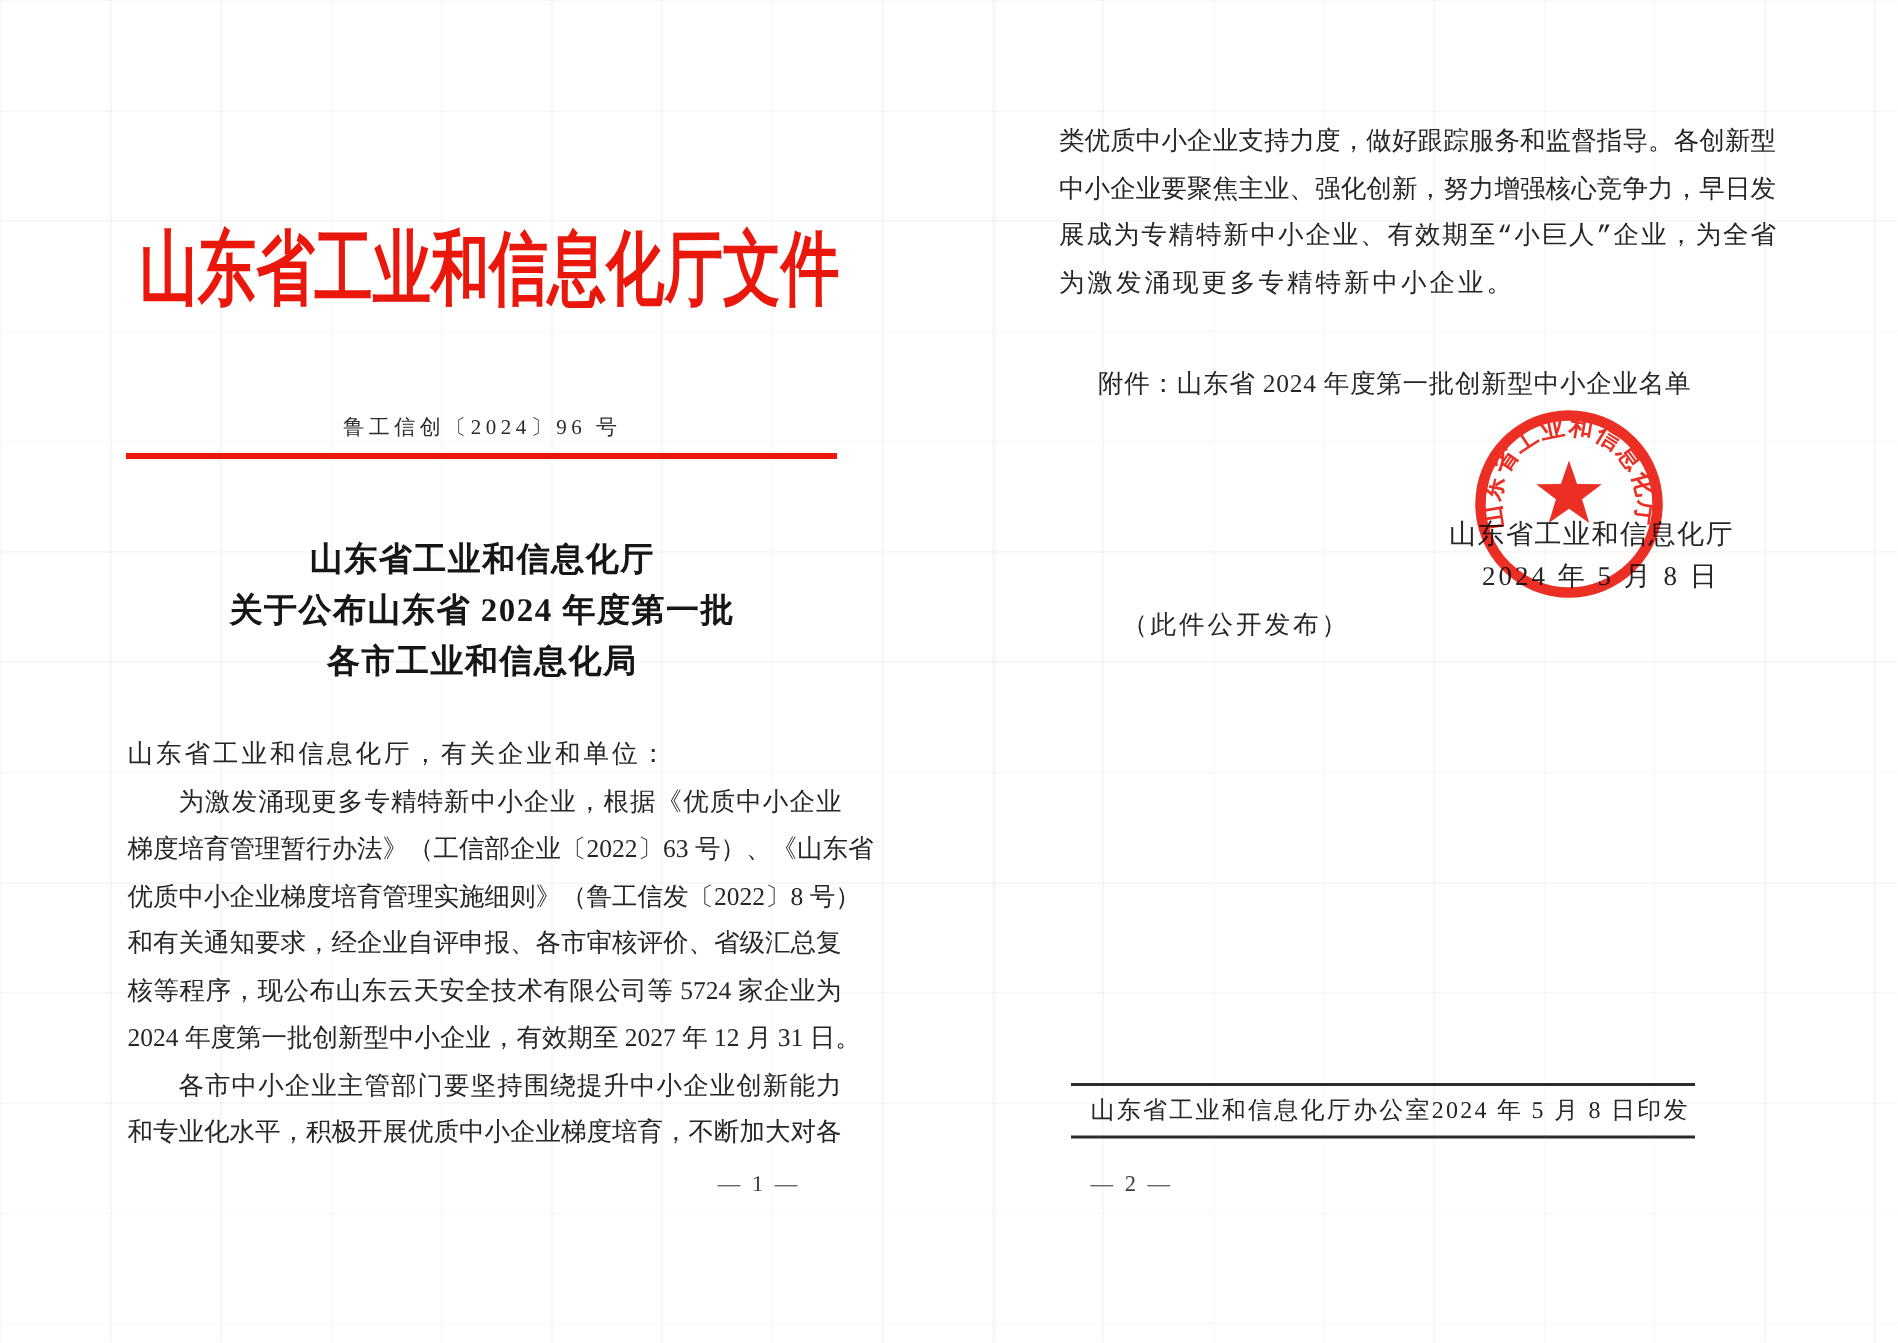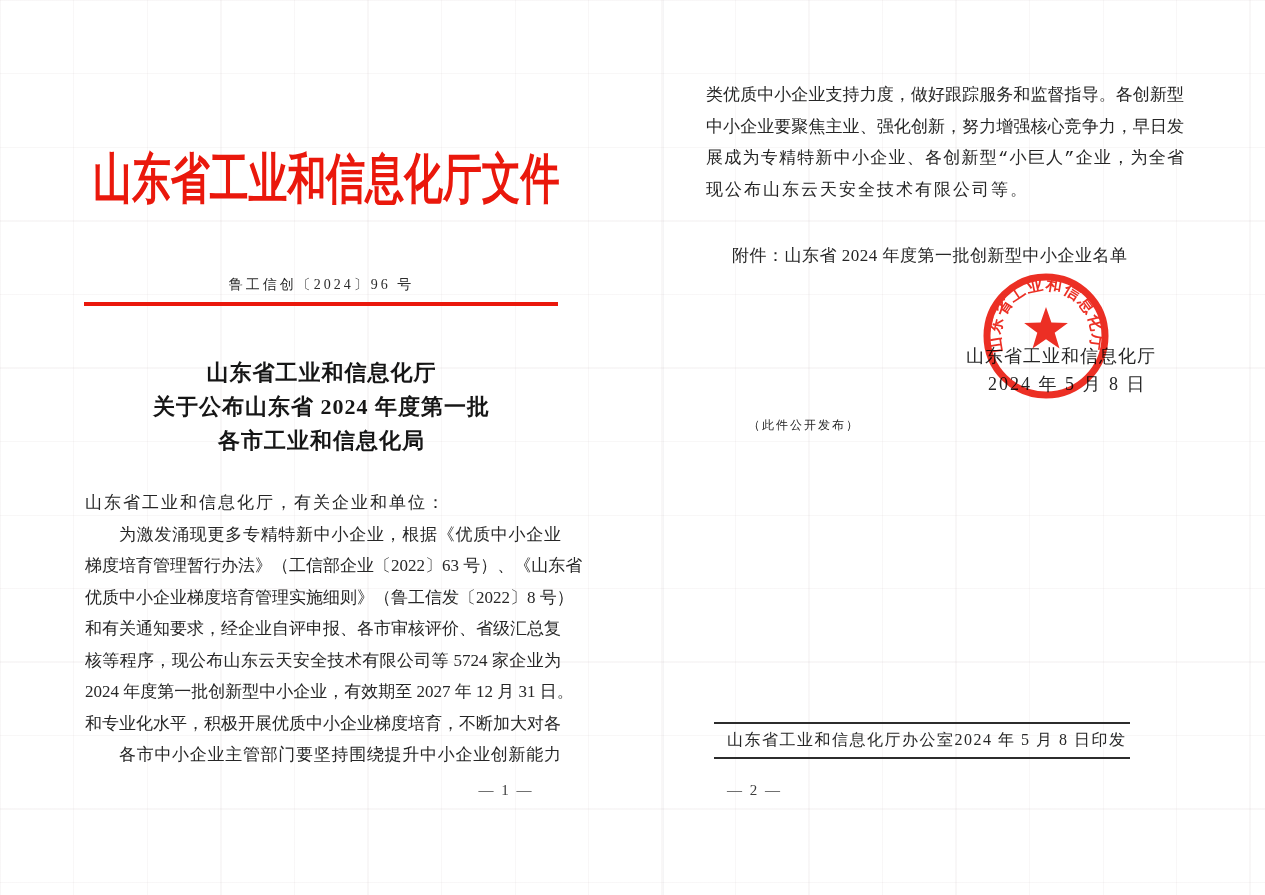--- a/index.html
+++ b/index.html
@@ -63,23 +63,22 @@
   }
   .signer {
     left: 966px; top: 344px; font-size: 18px; color: #262626; letter-spacing: 1px;
     white-space: nowrap;
   }
   .sign-date {
     left: 988px; top: 372px; font-size: 18px; color: #262626; letter-spacing: 2px;
     white-space: nowrap;
   }
   .public-note {
-    left: 748px; top: 405px; font-size: 12px; color: #262626; letter-spacing: 2px;
+    left: 748px; top: 405px; font-size: 17px; color: #262626; letter-spacing: 2px;
     white-space: nowrap;
-    margin-top: 12px;
   }
   .seal {
     left: 978px; top: 268px; width: 140px; height: 140px;
     mix-blend-mode: multiply; opacity: 0.9;
   }
   .footer {
     left: 714px; top: 722px; width: 416px;
   }
   .footer .rule { width: 100%; height: 2px; background: #2c2c2c; }
   .footer .row {
@@ -106,33 +105,33 @@
     </div>
 
     <div class="abs body-block body-left">
       <div class="bl noj">山东省工业和信息化厅，有关企业和单位：</div>
       <div class="bl ind">为激发涌现更多专精特新中小企业，根据《优质中小企业</div>
       <div class="bl">梯度培育管理暂行办法》（工信部企业〔2022〕63 号）、《山东省</div>
       <div class="bl">优质中小企业梯度培育管理实施细则》（鲁工信发〔2022〕8 号）</div>
       <div class="bl">和有关通知要求，经企业自评申报、各市审核评价、省级汇总复</div>
       <div class="bl">核等程序，现公布山东云天安全技术有限公司等 5724 家企业为</div>
       <div class="bl">2024 年度第一批创新型中小企业，有效期至 2027 年 12 月 31 日。</div>
+      <div class="bl ind">各市中小企业主管部门要坚持围绕提升中小企业创新能力</div>
       <div class="bl">和专业化水平，积极开展优质中小企业梯度培育，不断加大对各</div>
-      <div class="bl ind">各市中小企业主管部门要坚持围绕提升中小企业创新能力</div>
     </div>
 
     <div class="abs page-num pn1">— 1 —</div>
   </div>
 
   <div>
     <div class="abs body-block body-right">
       <div class="bl">类优质中小企业支持力度，做好跟踪服务和监督指导。各创新型</div>
       <div class="bl">中小企业要聚焦主业、强化创新，努力增强核心竞争力，早日发</div>
-      <div class="bl">展成为专精特新中小企业、各创新型“小巨人”企业，为全省</div>
-      <div class="bl noj">现公布山东云天安全技术有限公司等。</div>
+      <div class="bl">展成为专精特新中小企业、有效期至“小巨人”企业，为全省</div>
+      <div class="bl noj">为激发涌现更多专精特新中小企业。</div>
     </div>
 
     <div class="abs attachment">附件：山东省 2024 年度第一批创新型中小企业名单</div>
 
     <div class="abs signer">山东省工业和信息化厅</div>
     <div class="abs sign-date">2024 年 5 月 8 日</div>
 
     <svg class="abs seal" viewBox="0 0 140 140" aria-hidden="true">
       <circle cx="68" cy="68" r="59" fill="none" stroke="#ea180c" stroke-width="7"></circle>
       <polygon points="68,39 73.4,54.6 89.9,54.9 76.7,64.8 81.5,80.6 68,71.2 54.5,80.6 59.3,64.8 46.1,54.9 62.6,54.6" fill="#ea180c"></polygon>

